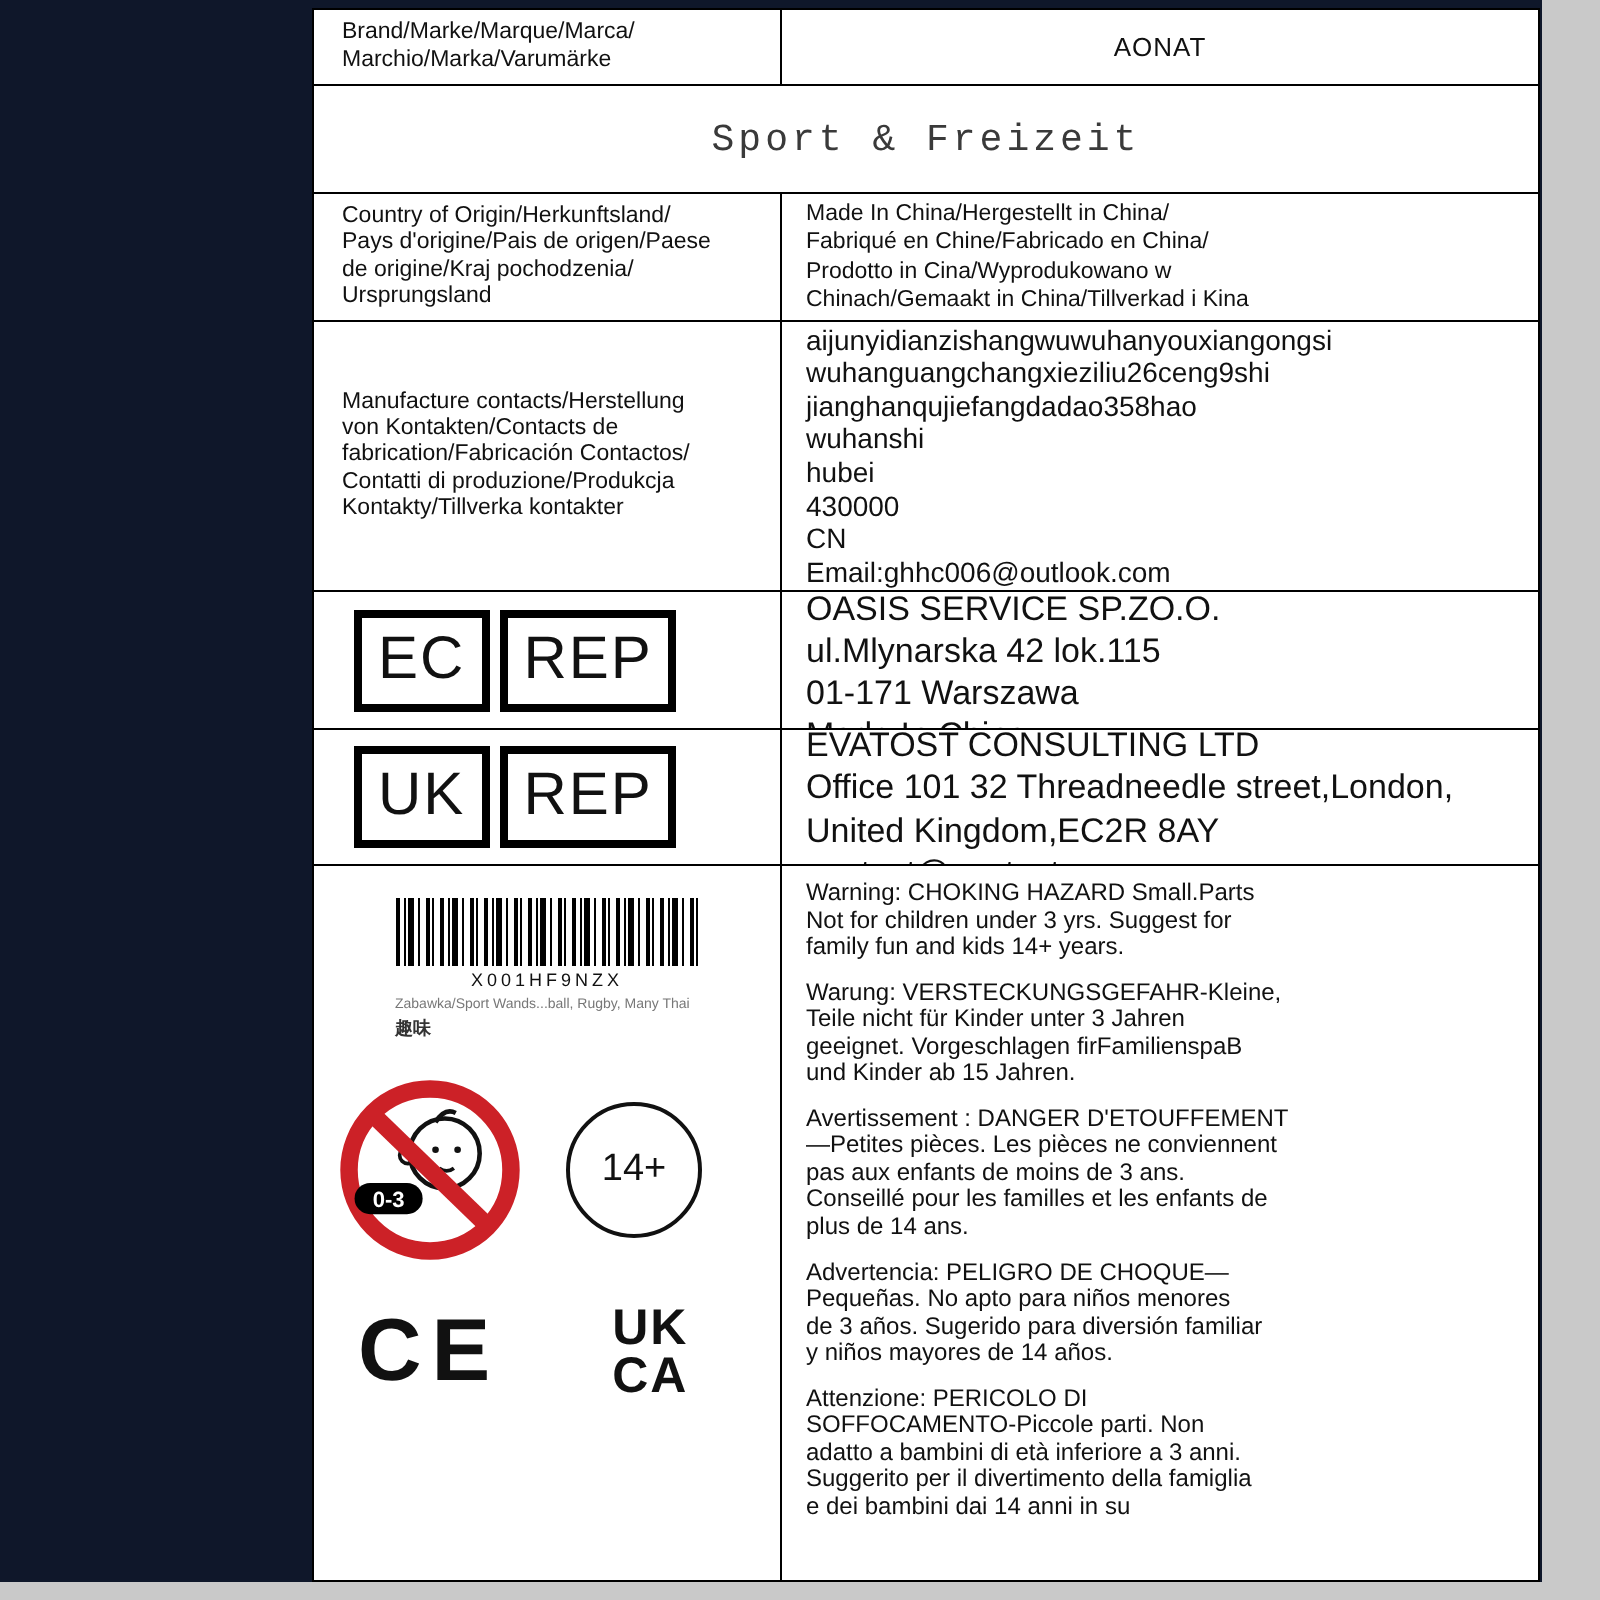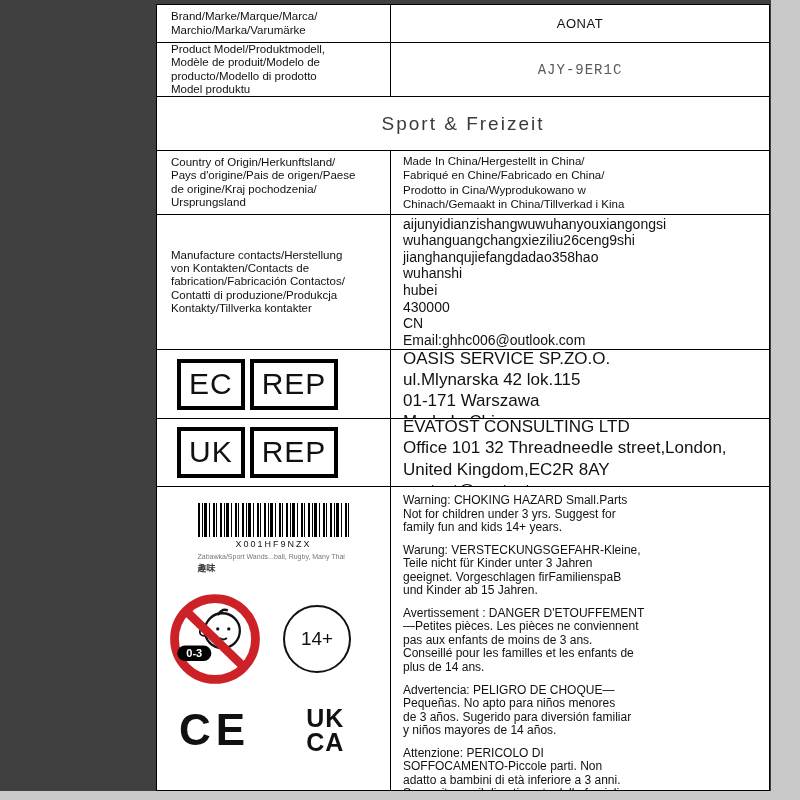--- a/index.html
+++ b/index.html
@@ -1,18 +1,18 @@
 <!DOCTYPE html>
 <html><head>
 <meta charset="utf-8">
 <style>
   * { margin:0; padding:0; box-sizing:border-box; }
   html,body { width:800px; height:800px; background:#ffffff; }
   body { font-family:"Liberation Sans", sans-serif; color:#111; }
-  .page { position:relative; width:800px; height:800px; overflow:hidden; background:#404040; }
+  .page { position:relative; width:800px; height:800px; overflow:hidden; background:#0f172a; }
   .strip-right { position:absolute; right:0; top:0; width:29px; height:100%; background:#c9c9c9; }
   .strip-bottom { position:absolute; left:0; bottom:0; width:100%; height:9px; background:#c9c9c9; }
 
   .label-table {
     position:absolute; left:156px; top:4px; width:614px; height:787px;
     border:1px solid #000; background:#fff; display:flex; flex-direction:column;
   }
   .row { display:flex; border-bottom:1px solid #000; overflow:hidden; }
   .row.last { border-bottom:none; flex:1; min-height:0; }
 
@@ -23,21 +23,21 @@
   }
   .cell-label.mark-cell { padding-left:20px; }
   .cell-value {
     flex:1; display:flex; align-items:center; justify-content:center;
     font-size:13px; white-space:pre-line; text-align:center;
   }
   .cell-value.left { justify-content:flex-start; text-align:left; padding-left:12px; }
 
   .val-brand { font-size:13px; letter-spacing:0.5px; }
   .val-model { font-family:"Liberation Mono", monospace; font-size:14px; color:#5a5a5a; letter-spacing:1px; }
-  .val-type  { font-family:Liberation Sans, sans-serif; font-size:19px; color:#3a3a3a; letter-spacing:2px; }
+  .val-type  { font-family:Liberation Mono, monospace; font-size:19px; color:#3a3a3a; letter-spacing:2px; }
   .val-origin { font-size:11.5px; line-height:1.25; }
   .val-contacts { font-size:14px; line-height:1.18; }
   .val-rep { font-size:17px; line-height:1.25;margin-top:12px; }
 
   .rep-badge { display:flex; }
   .rep-box {
     border:4px solid #000; font-size:30px; line-height:1; padding:6px 8px 7px 8px;
     letter-spacing:1px; white-space:nowrap;
   }
   .rep-box + .rep-box { margin-left:5px; }
@@ -79,27 +79,20 @@
   <div class="strip-bottom"></div>
 
   <div class="label-table">
 
     <div class="row" style="height:38px;">
       <div class="cell-label">Brand/Marke/Marque/Marca/
 Marchio/Marka/Varumärke</div>
       <div class="cell-value val-brand">AONAT</div>
     </div>
 
-    <div class="row" style="height:54px;">
-      <div class="cell-label">Product Model/Produktmodell,
-Modèle de produit/Modelo de
-producto/Modello di prodotto
-Model produktu</div>
-      <div class="cell-value val-model">AJY-9ER1C</div>
-    </div>
 
     <div class="row" style="height:54px;">
       <div class="cell-value val-type">Sport &amp; Freizeit</div>
     </div>
 
     <div class="row" style="height:64px;">
       <div class="cell-label">Country of Origin/Herkunftsland/
 Pays d'origine/Pais de origen/Paese
 de origine/Kraj pochodzenia/
 Ursprungsland</div>

